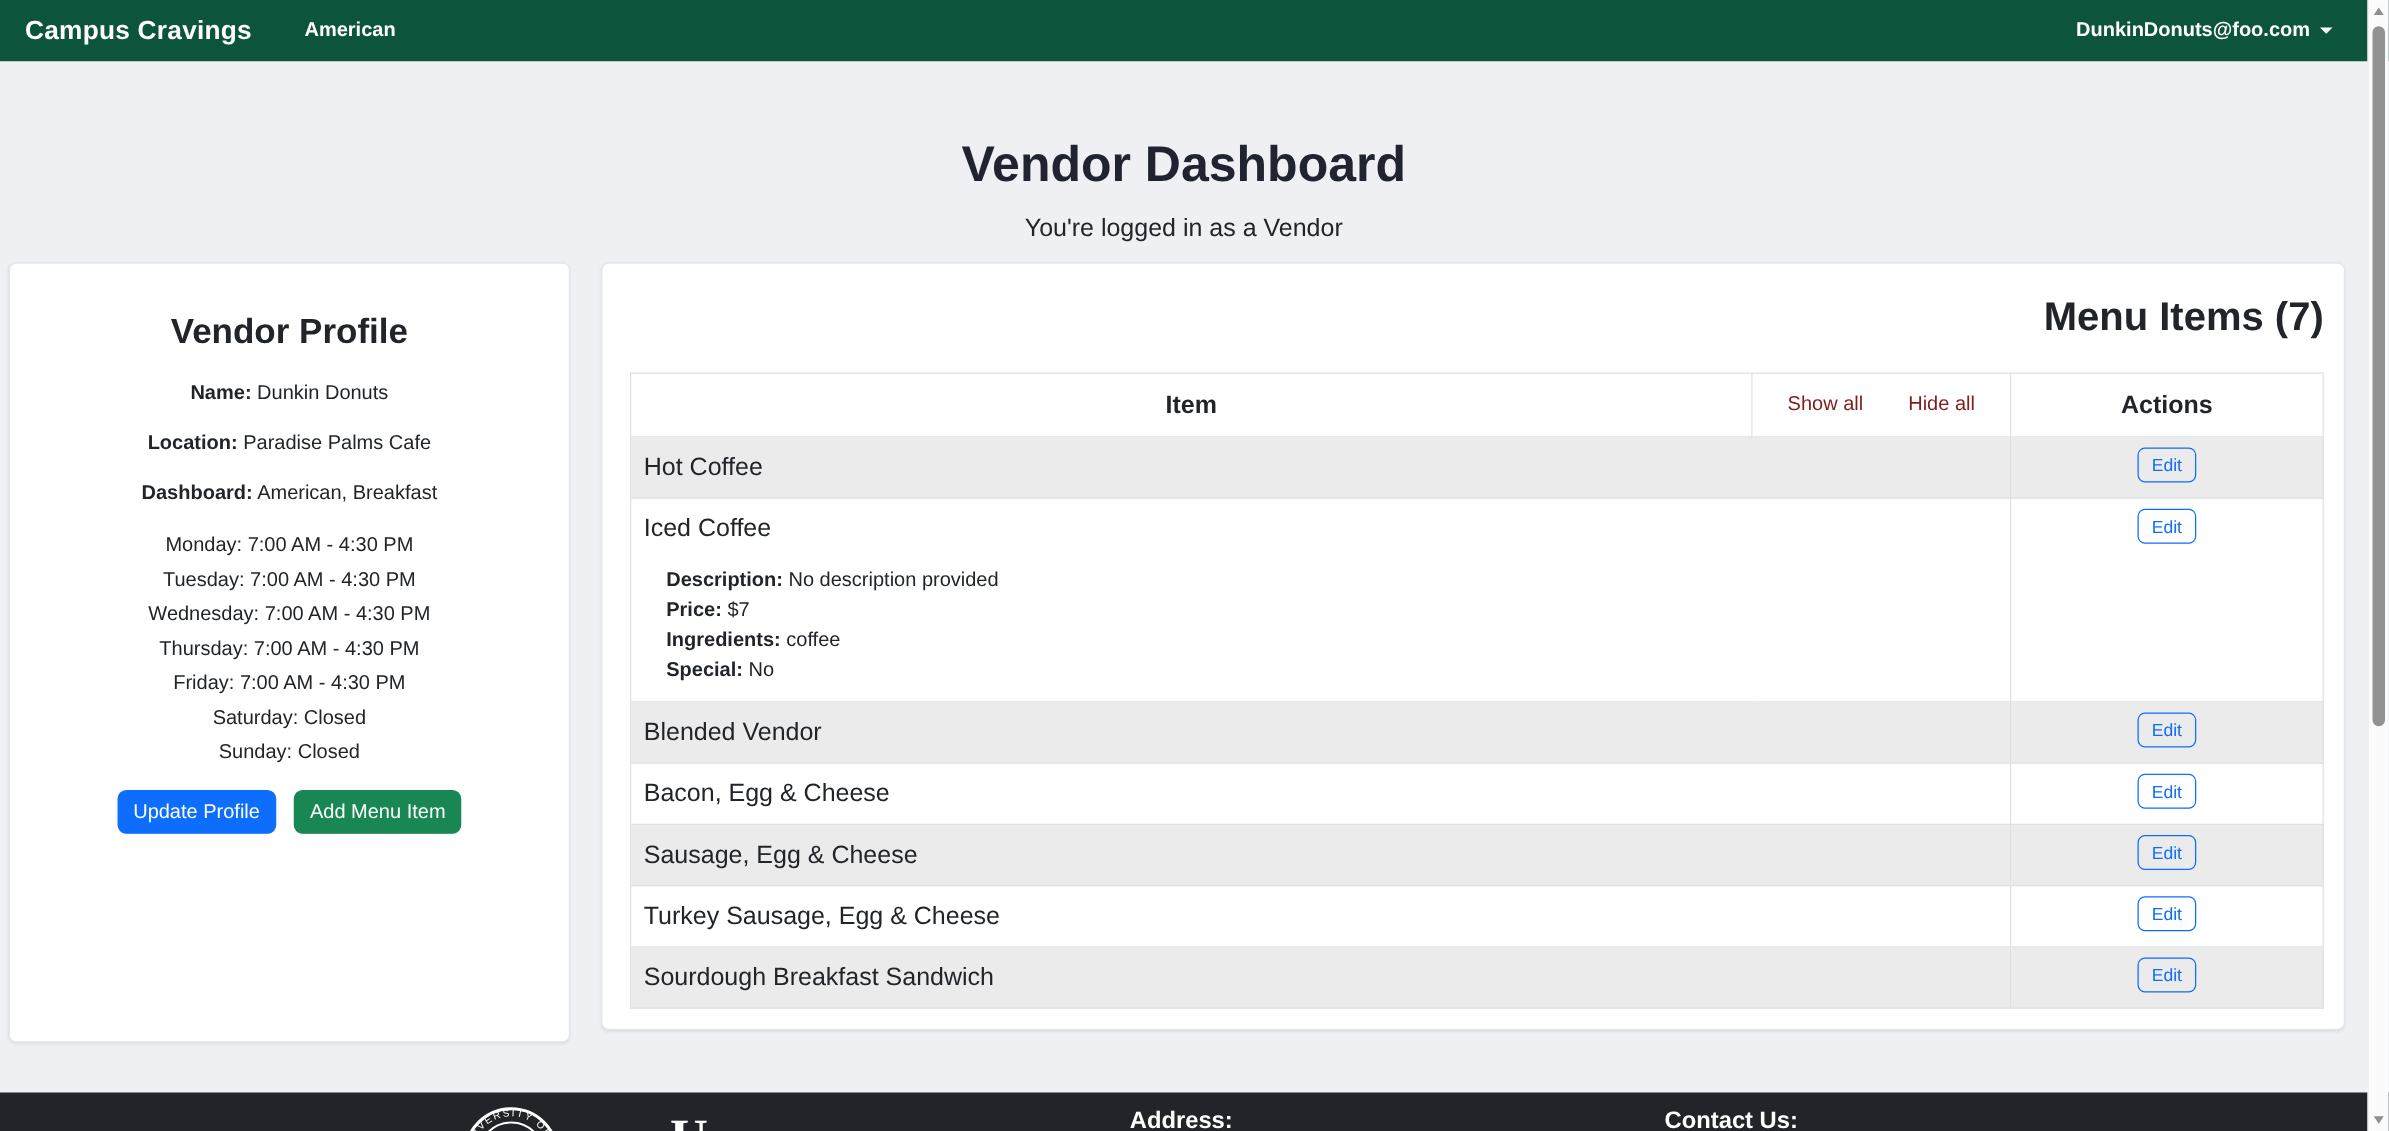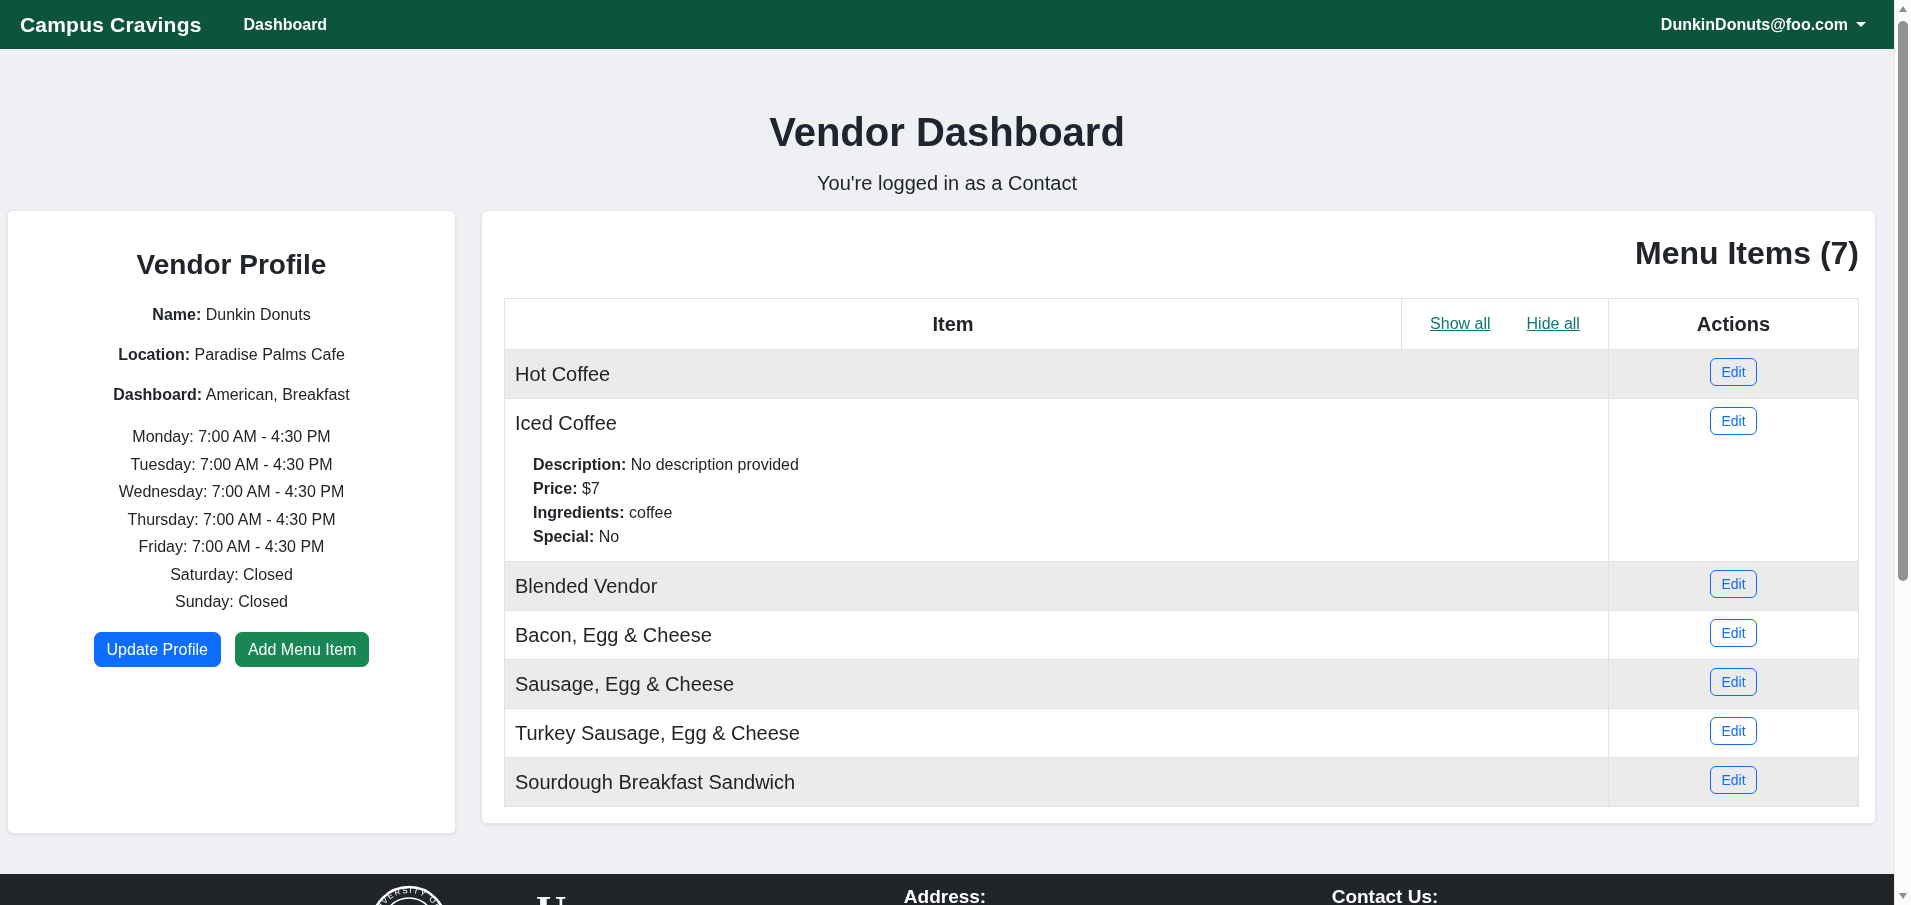--- a/index.html
+++ b/index.html
@@ -39,21 +39,21 @@
   .menu-card { left:481px; top:210px; width:1395px; height:614px; padding:24px 16px 24px 22px; }
   .menu-heading { font-size:32px; font-weight:700; text-align:right; margin:0 0 26px; }
 
   
   table.menu-table { width:100%; border-collapse:collapse; background:#fff; }
   .menu-table th, .menu-table td { border:1px solid #dee2e6; }
   .menu-table thead th { font-size:20px; font-weight:600; padding:11px 8px; text-align:center; background:#fff; }
   .links-th { width:207px; }
   .actions-th { width:250px; }
   .links-wrap { display:flex; justify-content:center; gap:36px; align-items:center; height:28px; }
-  .table-link { font-size:16px; font-weight:400; color:#0f766e; text-decoration:underline; cursor:pointer; }
+  .table-link { font-size:16px; font-weight:400; color:#7f1d1d; cursor:pointer; }
   .menu-table tbody td { vertical-align:top; }
   .menu-table tbody tr:nth-child(odd) td { background:#ebebeb; }
   .item-cell { padding:9px 8px 9px 10px; }
   .item-name { font-size:20px; font-weight:500; line-height:30px; }
   .item-details { margin:15px 0 3px 18px; font-size:16px; line-height:24px; }
   .actions-cell { text-align:center; padding:8px; }
   .edit-btn { font-size:14px; line-height:20px; color:#0d6efd; background:transparent; border:1px solid #0d6efd;
               border-radius:6px; padding:3px 10px; cursor:pointer; font-family:inherit; }
 
   
@@ -74,29 +74,29 @@
              border-left:4px solid transparent; border-right:4px solid transparent; border-top:6px solid #8f8f8f; }
   .sb-thumb { position:absolute; top:21px; left:3px; width:10px; height:560px; background:#929292; border-radius:6px; }
 </style>
 </head>
 <body>
 
 <div class="page">
 
   <nav class="navbar">
     <span class="brand">Campus Cravings</span>
-    <span class="nav-link">Dashboard</span>
+    <span class="nav-link">American</span>
     <span class="user-menu">
       <span>DunkinDonuts@foo.com</span>
       <span class="caret"></span>
     </span>
   </nav>
 
   <h1 class="page-title">Vendor Dashboard</h1>
-  <p class="page-subtitle">You're logged in as a Contact</p>
+  <p class="page-subtitle">You're logged in as a Vendor</p>
 
   <div class="card profile-card">
     <h3 class="profile-heading">Vendor Profile</h3>
     <div id="profile-fields">
         <p class="profile-field"><strong>Name:</strong> Dunkin Donuts</p>
         <p class="profile-field"><strong>Location:</strong> Paradise Palms Cafe</p>
         <p class="profile-field"><strong>Dashboard:</strong> American, Breakfast</p>
       </div>
     <div id="hours-list">
         <div class="hours-line">Monday: 7:00 AM - 4:30 PM</div>

